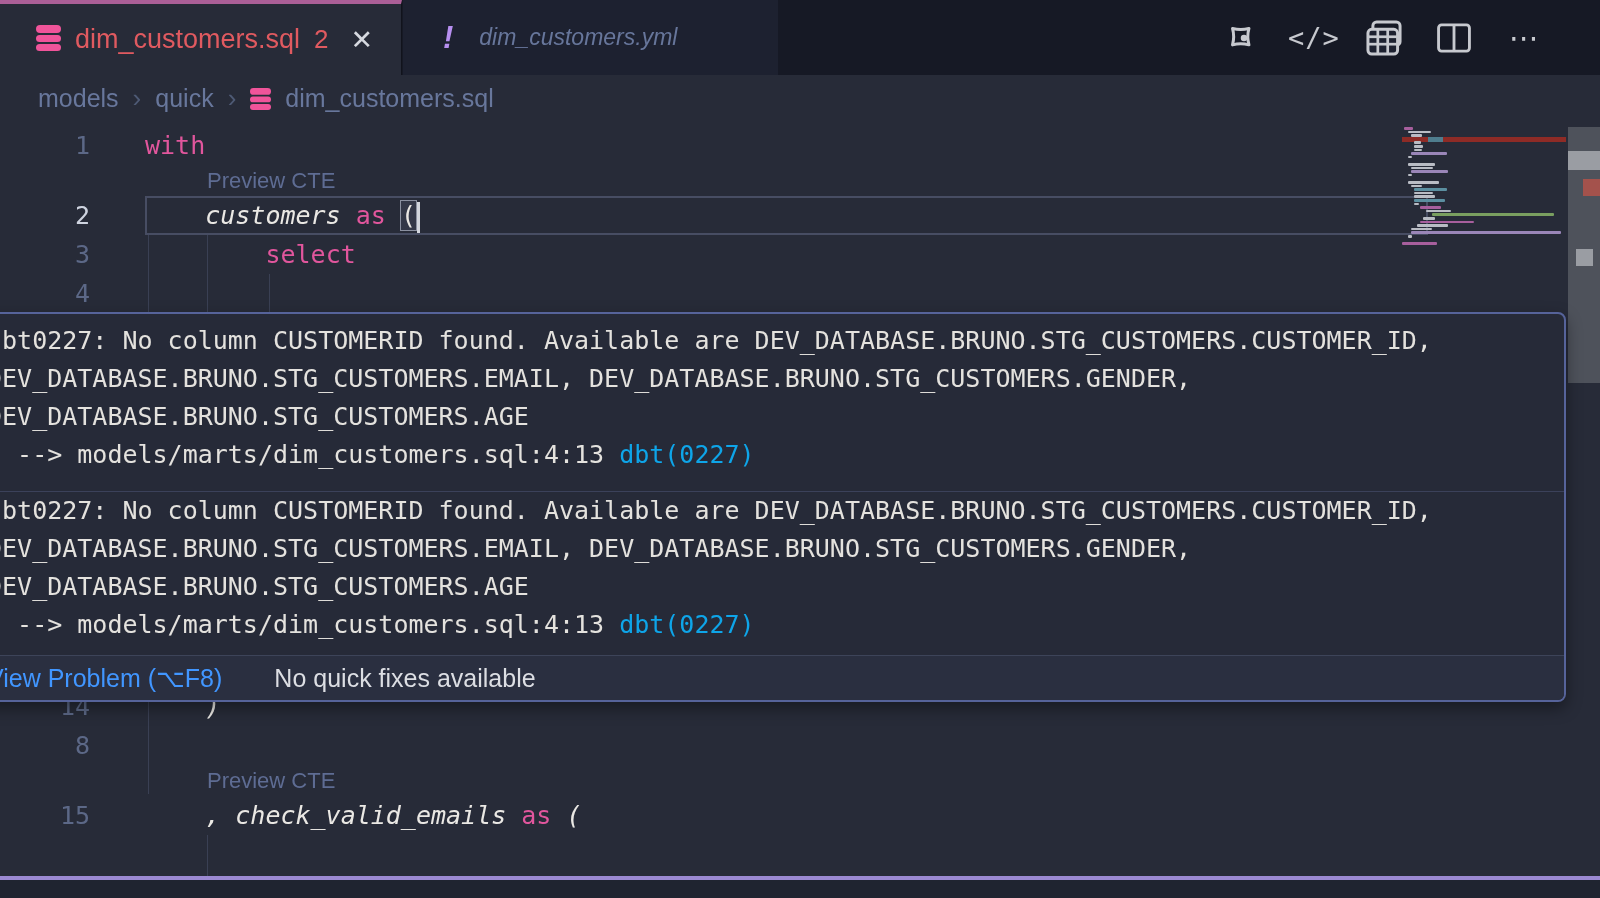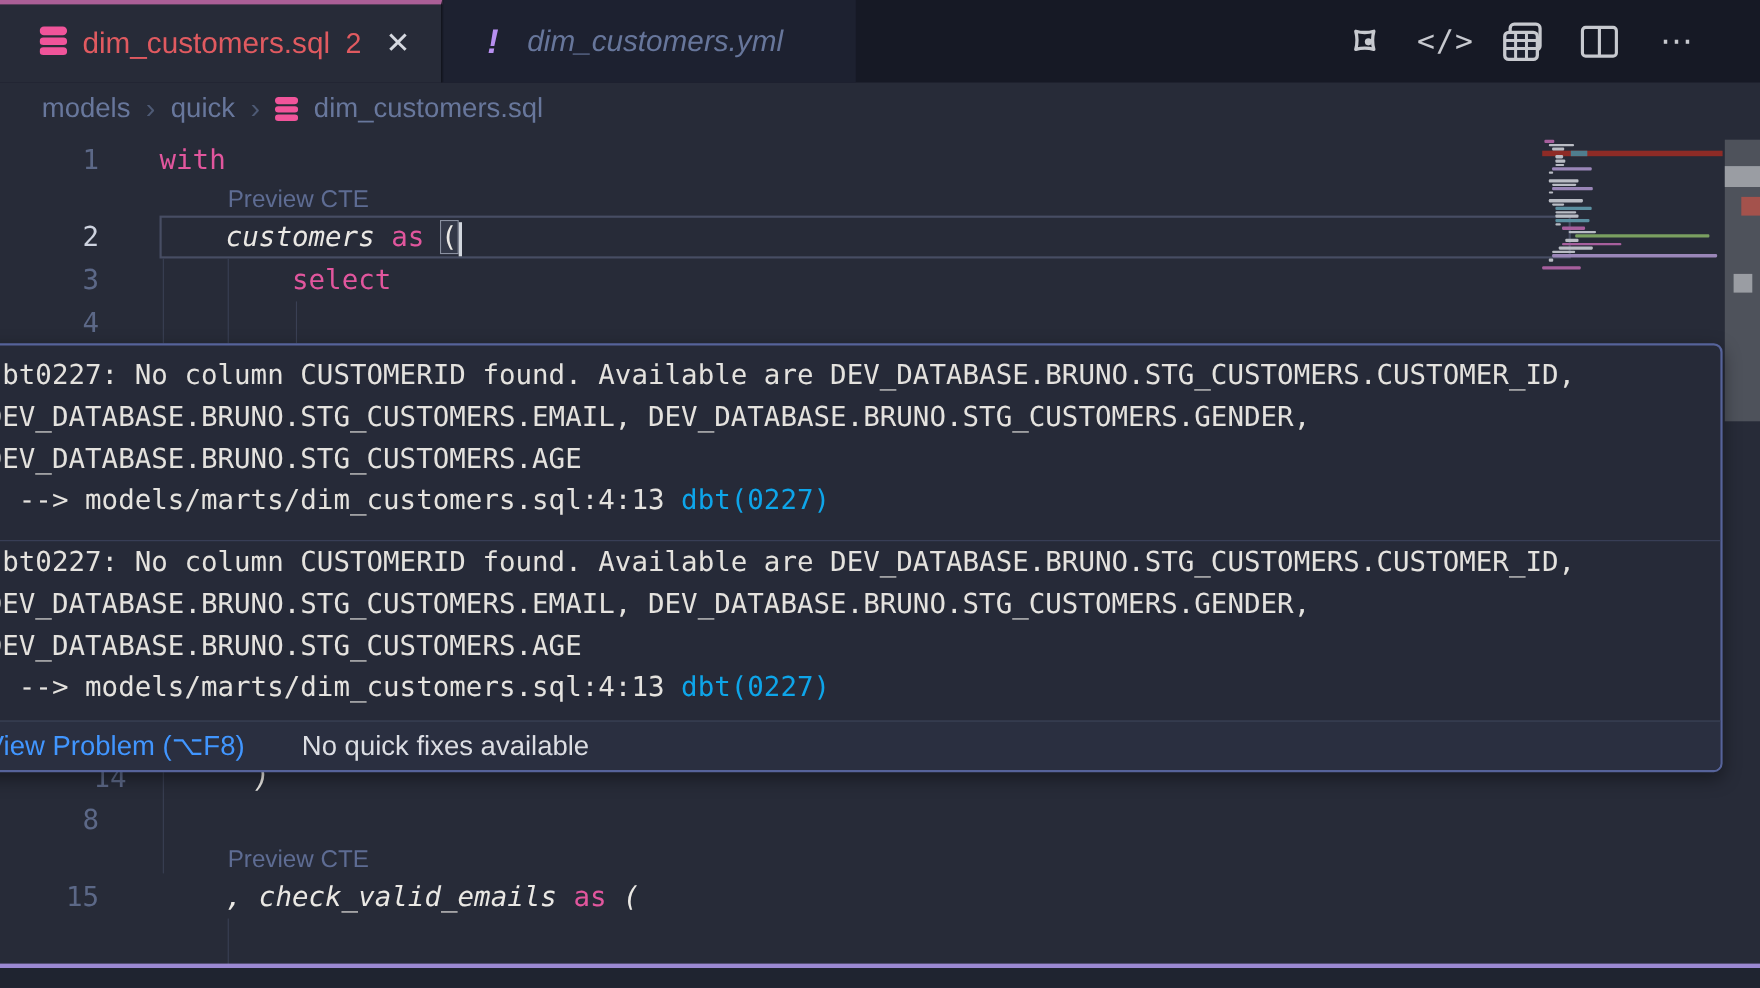--- a/index.html
+++ b/index.html
@@ -13,21 +13,21 @@
 
   
   #tabbar{position:absolute;left:0;top:0;width:1600px;height:75px;background:#161925;}
   .tab{position:absolute;top:0;height:75px;display:flex;align-items:center;box-sizing:border-box;cursor:pointer;}
   #tab-sql{left:0;width:402px;background:#272b38;border-top:4px solid #ab5f97;border-right:1px solid #11131c;padding-left:36px;}
   #tab-yml{left:403px;width:375px;background:#1d2130;padding-left:40px;}
   #tab-sql .tab-label{color:#e05a60;font-size:27px;margin-left:14px;}
   #tab-sql .tab-badge{color:#e05a60;font-size:26px;margin-left:14px;}
   #tab-sql .tab-close{color:#d6d9e0;font-size:27px;margin-left:22px;font-weight:400;}
   #tab-yml .excl{color:#b78ff0;font-size:31px;font-weight:700;font-style:italic;}
-  #tab-yml .tab-label{color:#67769b;font-size:27px;font-style:italic;margin-left:26px;}
+  #tab-yml .tab-label{color:#67769b;font-size:23px;font-style:italic;margin-left:26px;}
 
   #toolbar{position:absolute;right:54px;top:0;height:75px;display:flex;align-items:center;gap:26px;color:#c7c9cf;}
   .tbicon{width:44px;height:44px;display:flex;align-items:center;justify-content:center;cursor:pointer;}
   .tbicon svg{display:block;}
   .glyph-code{font-size:27px;letter-spacing:1px;color:#c7c9cf;}
   .glyph-more{font-size:30px;color:#c7c9cf;}
 
   
   #breadcrumb{position:absolute;left:38px;top:75px;height:47px;display:flex;align-items:center;font-size:25px;color:#68779c;gap:14px;}
   #breadcrumb .sep{color:#4e5a75;font-size:26px;}
@@ -172,21 +172,21 @@
       </div>
       <div class="code-row" style="top: 113px;">
         <span class="gutter-num">3</span>
         <span class="code-text"><span class="seg-plain">        </span><span class="seg-kw">select</span></span>
       </div>
       <div class="code-row" style="top: 152px;">
         <span class="gutter-num">4</span>
       </div>
     </div>
   <div id="lines-bottom">
-      <div class="code-row" style="top: 565px; margin-left: 25px;">
+      <div class="code-row" style="top: 565px;">
         <span class="gutter-num">14</span>
         <span class="code-text"><span class="seg-plain">    )</span></span>
       </div>
       <div class="code-row" style="top: 604px;">
         <span class="gutter-num">8</span>
         <span class="code-text"></span>
       </div>
       <div class="code-row" style="top: 674px;">
         <span class="gutter-num">15</span>
         <span class="code-text"><span class="seg-plain">    , check_valid_emails </span><span class="seg-kw">as</span><span class="seg-plain"> (</span></span>

